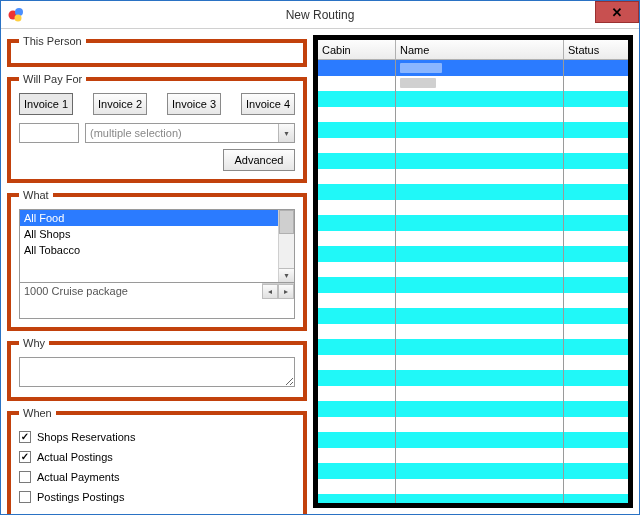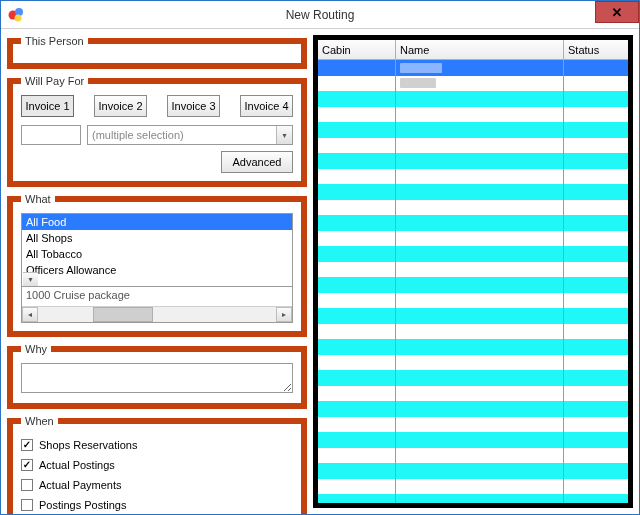--- a/index.html
+++ b/index.html
@@ -67,21 +67,21 @@
   .right-pane {
     flex: 1;
     border: 5px solid #000000;
     background: #fff;
     display: flex;
     flex-direction: column;
     overflow: hidden;
   }
 
   fieldset {
-    border: 6px solid #c2410c;
+    border: 4px solid #c2410c;
     margin: 0;
     padding: 8px 8px 8px 8px;
     position: relative;
   }
   legend {
     font-size: 11px;
     color: #333;
     padding: 0 4px;
   }
 
@@ -173,21 +173,20 @@
     display: flex;
     flex-direction: column;
   }
   .list1 {
     height: 74px;
     border: 1px solid #9a9a9a;
     background: #fff;
     overflow: hidden;
     display: flex;
     font-size: 11px;
-    flex-direction: column;
   }
   .list1 .items {
     flex: 1;
     overflow: hidden;
   }
   .list1 .item {
     padding: 1px 4px;
     white-space: nowrap;
     line-height: 14px;
   }
@@ -217,21 +216,20 @@
     display:flex;align-items:center;justify-content:center;
     font-size:8px;color:#555;
   }
 
   .list2 {
     height: 36px;
     border: 1px solid #9a9a9a;
     border-top: none;
     background: #fff;
     display: flex;
-    flex-direction: column;
     font-size: 11px;
   }
   .list2 .row {
     flex: 1;
     padding: 2px 4px;
     color: #555;
     white-space: nowrap;
     overflow:hidden;
   }
   .list2 .hscroll {
@@ -381,21 +379,20 @@
     </fieldset>
 
     <fieldset style="padding:8px">
       <legend>What</legend>
       <div class="what-fields">
         <div class="list1">
           <div class="items" id="what-items">
               <div class="item selected">All Food</div>
               <div class="item">All Shops</div>
               <div class="item">All Tobacco</div>
-              <div class="item">Officers Allowance</div>
             </div>
           <div class="vscroll">
             <div class="thumb"></div>
             <div class="dnarrow">▾</div>
           </div>
         </div>
         <div class="list2">
           <div class="row">1000        Cruise package</div>
           <div class="hscroll">
             <div class="harrow">◂</div>

